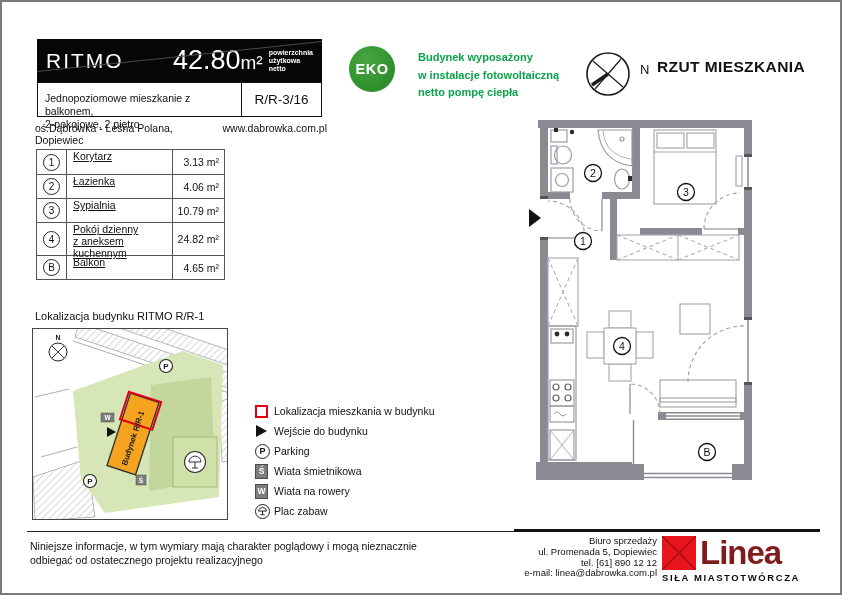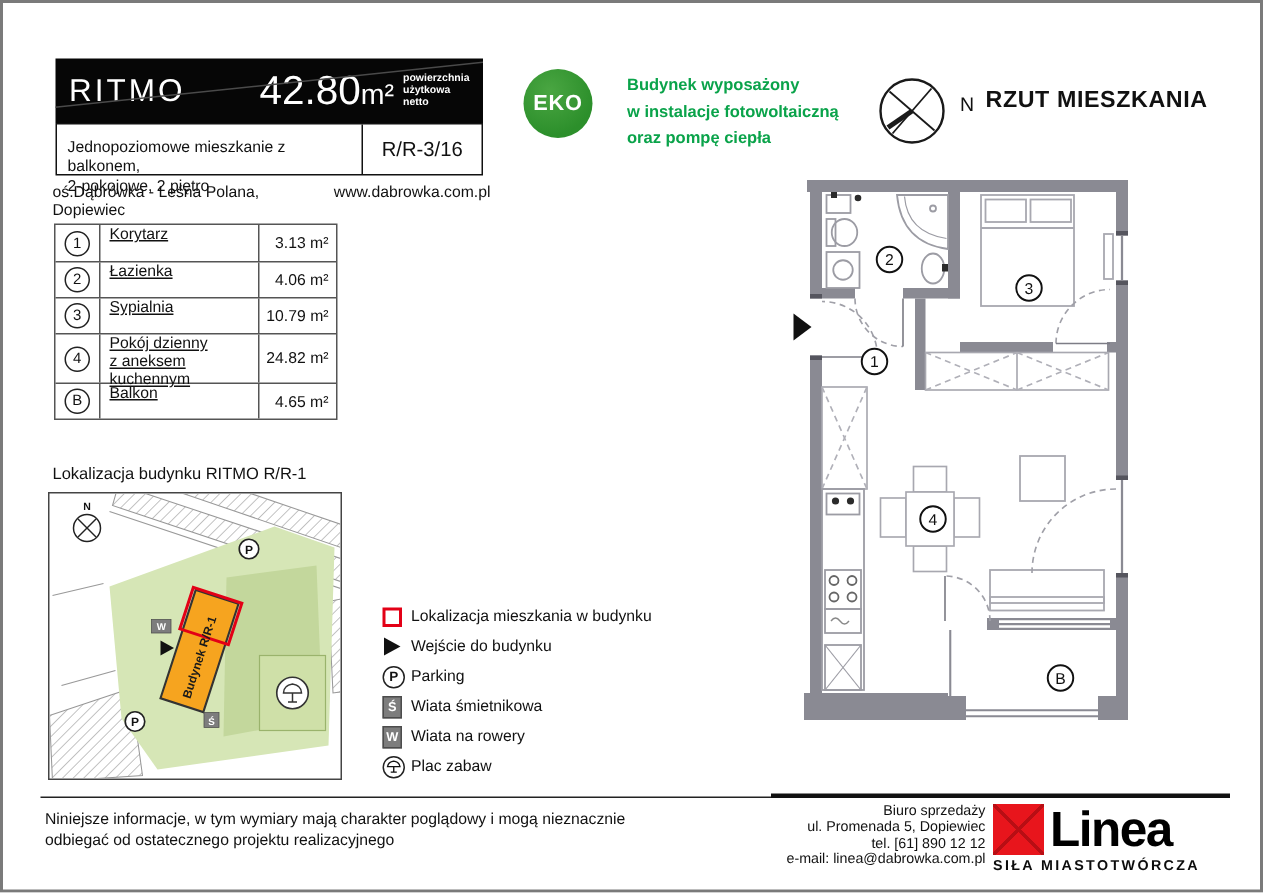--- a/index.html
+++ b/index.html
@@ -78,21 +78,21 @@
   
   .rule-left { left: 25px; top: 529px; width: 487px; height: 1px; background: #222; }
   .rule-right { left: 512px; top: 527px; width: 306px; height: 3px; background: #111; }
   .disclaimer { left: 28px; top: 537px; font-size: 10.5px; line-height: 14px; }
   .office { left: 430px; top: 534px; width: 225px; text-align: right; font-size: 9.5px; line-height: 10.8px; }
   .linea { left: 660px; top: 534px; width: 158px; }
   .linea-row { display: flex; align-items: center; }
   .linea-sq { width: 34px; height: 34px; background: #e8151c; margin-right: 4px;
     background-image: linear-gradient(45deg, transparent 48%, #b80e14 48%, #b80e14 52%, transparent 52%),
                       linear-gradient(-45deg, transparent 48%, #b80e14 48%, #b80e14 52%, transparent 52%); }
-  .linea-name { font-size: 33px; font-weight: bold; letter-spacing: -1px; line-height: 34px; color: #000000; }
+  .linea-name { font-size: 33px; font-weight: bold; letter-spacing: -1px; line-height: 34px; color: #7f1d1d; }
   .linea-tag { margin-top: 2px; font-size: 9.5px; font-weight: bold; letter-spacing: 1.6px; color: #0c0c0c; white-space: nowrap; }
 
   svg text { font-family: "Liberation Sans", sans-serif; }
 </style>
 </head>
 <body>
 
 <div class="page">
 
   <div class="abs hdr-black">
@@ -116,21 +116,21 @@
   </div>
   <div class="abs addr-row">
     <span>oś.Dąbrówka - Leśna Polana, Dopiewiec</span>
     <span>www.dabrowka.com.pl</span>
   </div>
 
   <div class="abs eco-badge">EKO</div>
   <div class="abs eco-text">
     <div>Budynek wyposażony</div>
     <div>w instalacje fotowoltaiczną</div>
-    <div>oraz pompę ciepła</div>
+    <div>netto pompę ciepła</div>
   </div>
 
   <svg class="abs" style="left:580px;top:46px" width="52" height="52" viewBox="0 0 52 52">
     <circle cx="26" cy="26" r="21" fill="none" stroke="#1a1a1a" stroke-width="1.6"></circle>
     <line x1="11" y1="13" x2="41" y2="39" stroke="#1a1a1a" stroke-width="1.2"></line>
     <line x1="39" y1="11" x2="13" y2="41" stroke="#1a1a1a" stroke-width="1.2"></line>
     <line x1="26" y1="26" x2="10" y2="37" stroke="#1a1a1a" stroke-width="3.4"></line>
   </svg>
   <div class="abs compass-n">N</div>
   <div class="abs plan-title">RZUT MIESZKANIA</div>

